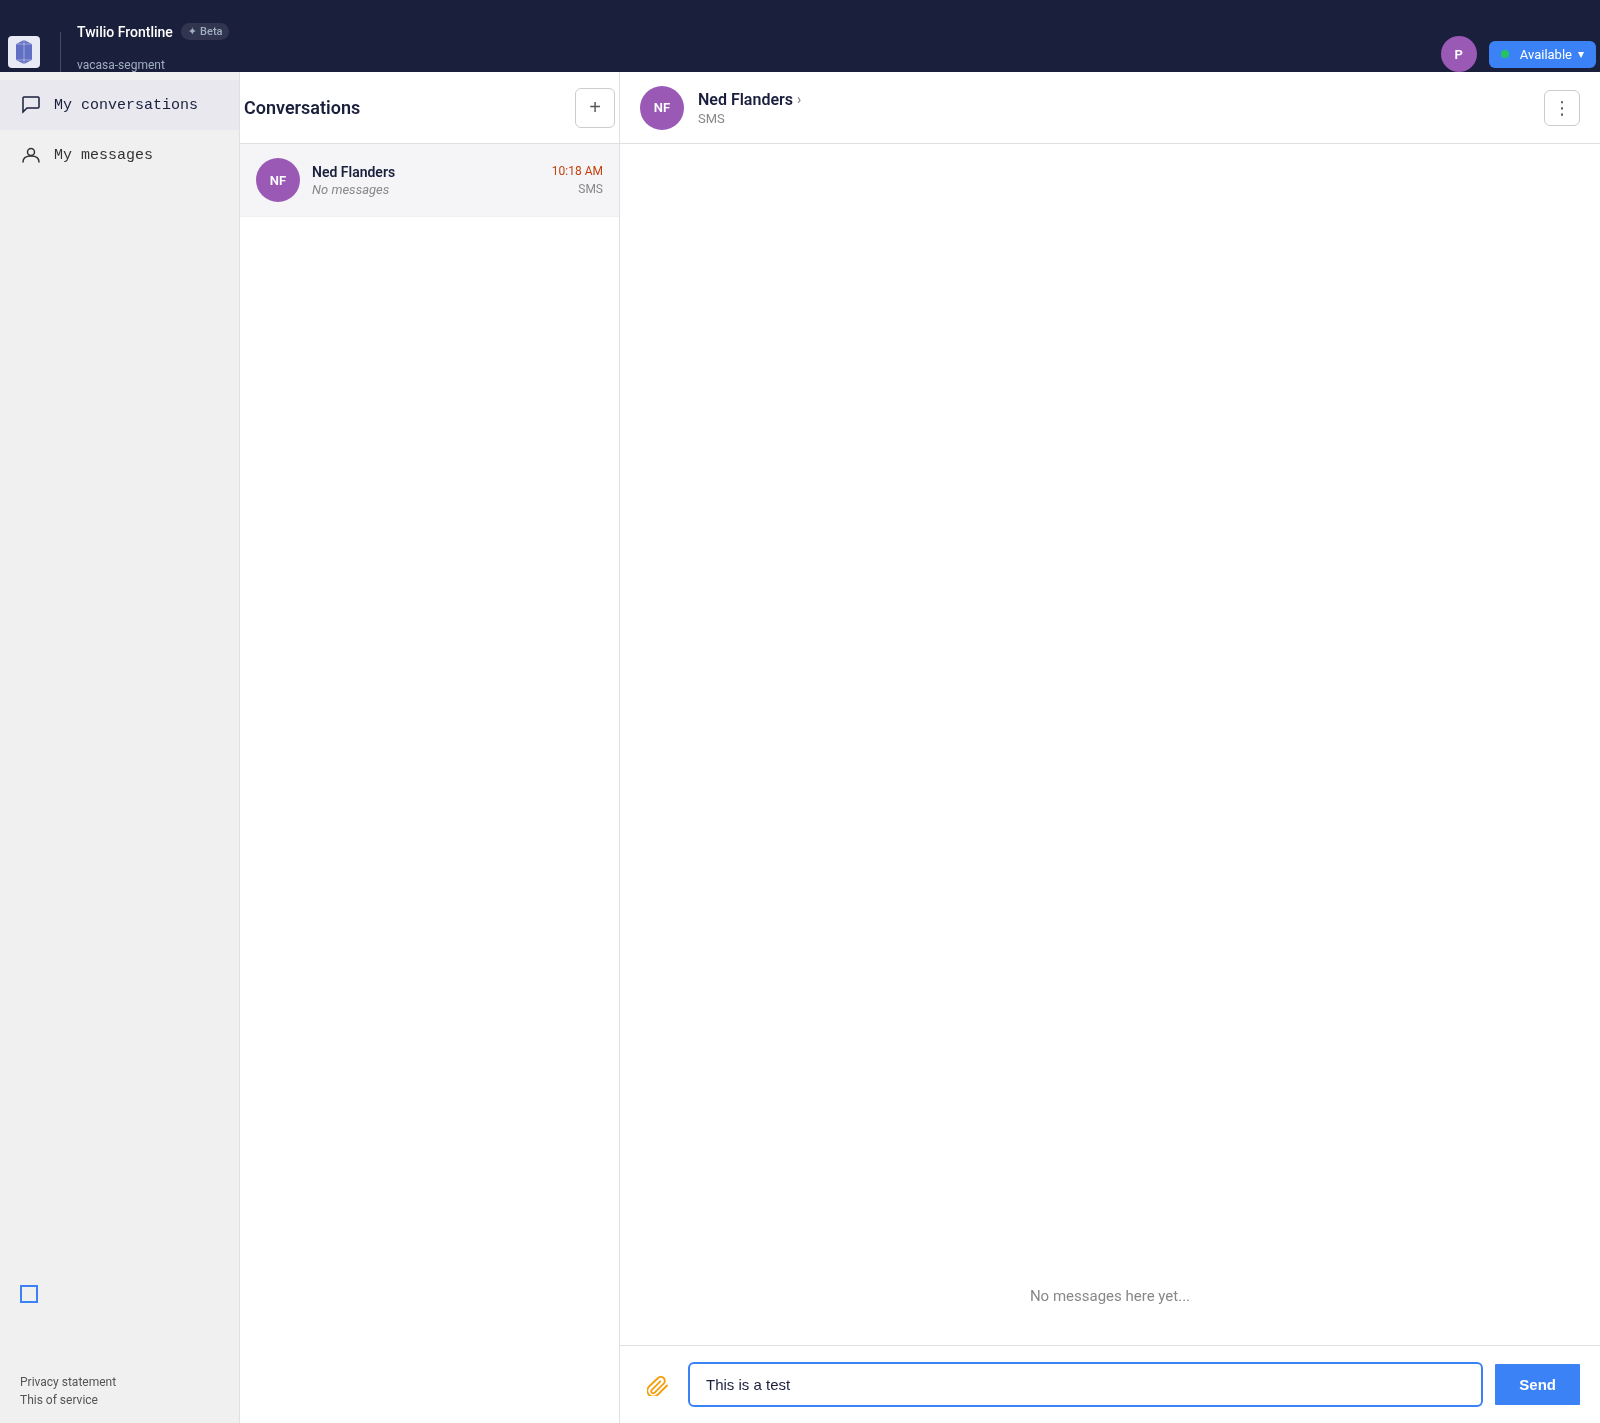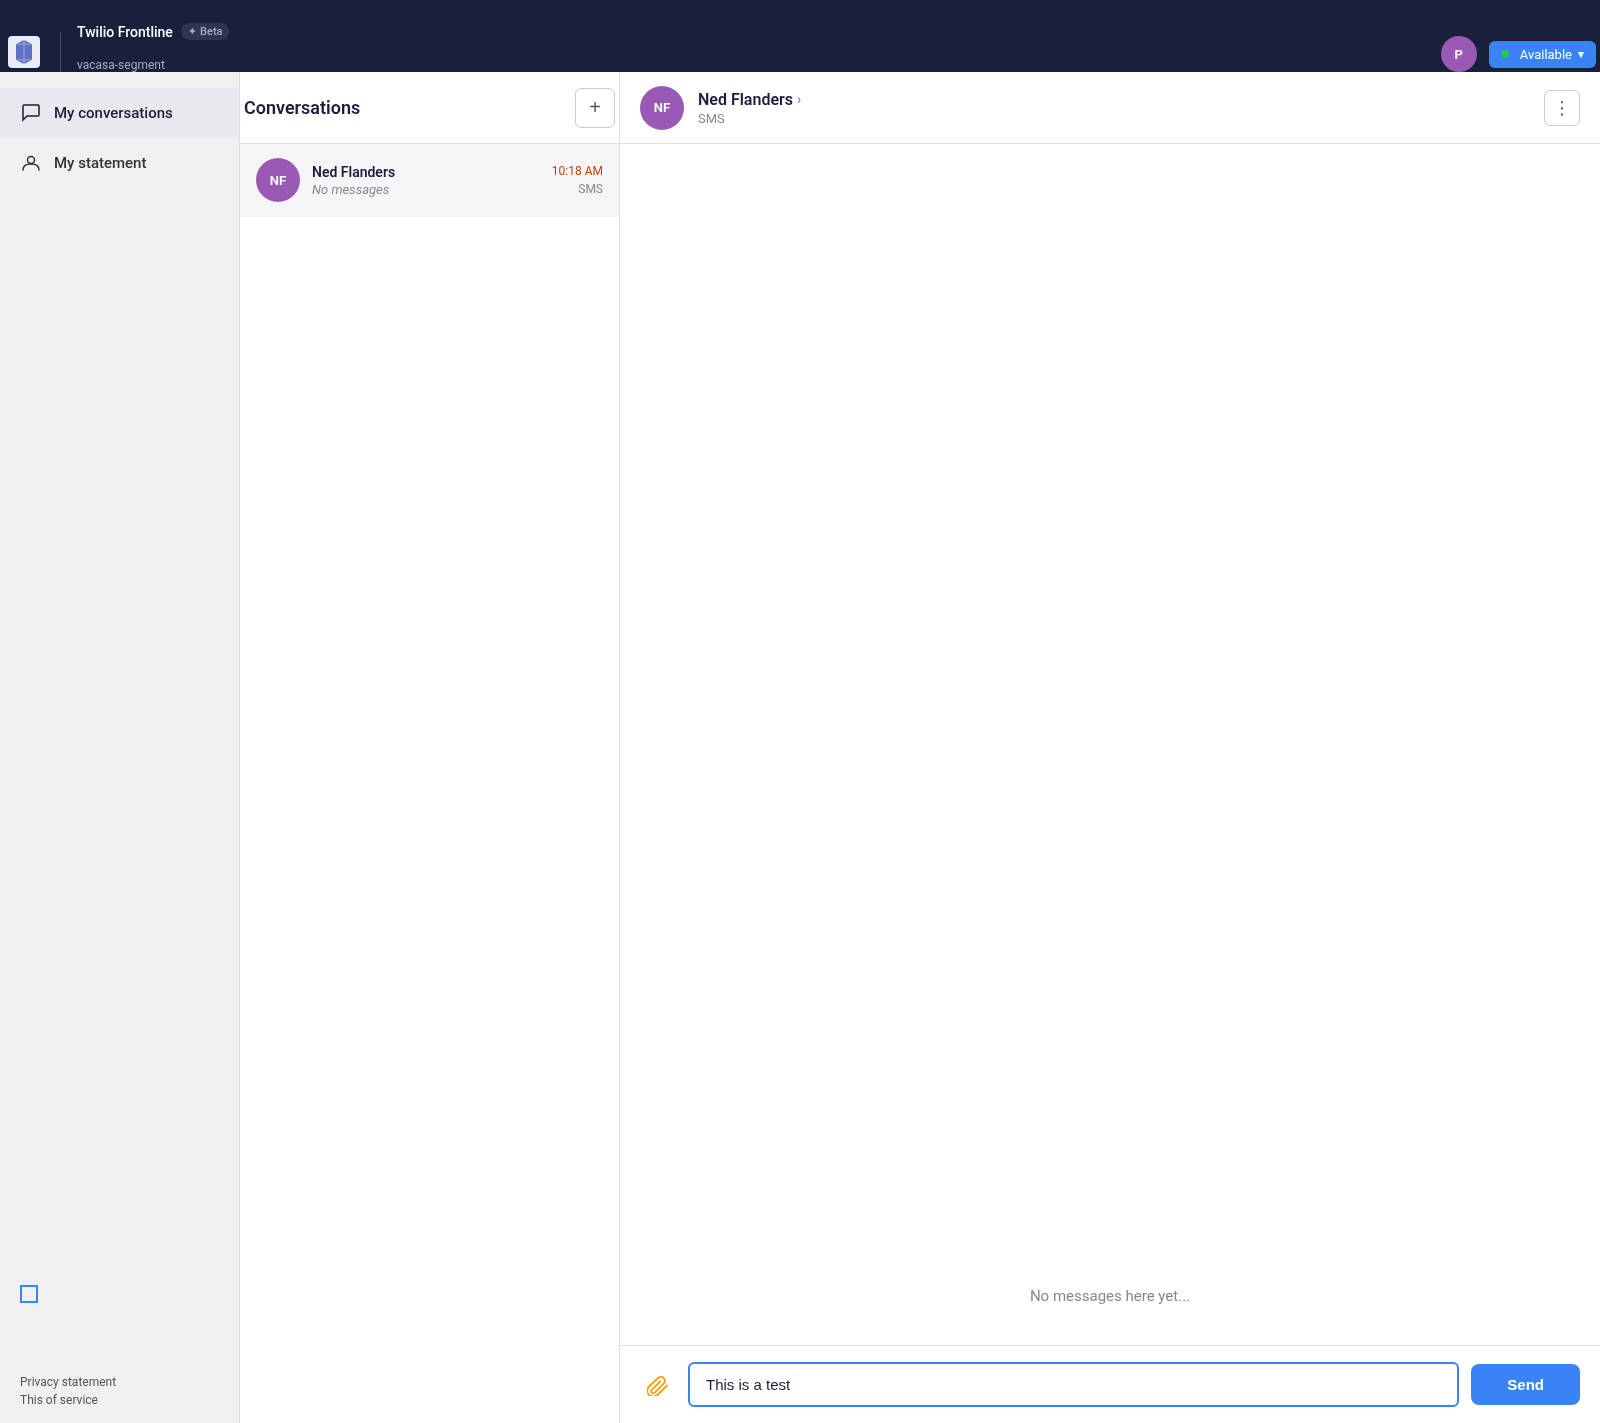--- a/index.html
+++ b/index.html
@@ -83,21 +83,21 @@
     
     .sidebar {
       width: 240px;
       background: #f0f0f0;
       display: flex;
       flex-direction: column;
       flex-shrink: 0;
       position: relative;
       border-right: 1px solid #e0e0e0;
     }
-    .sidebar-nav { flex: 1; padding-top: 16px; }
+    .sidebar-nav { flex: 1; padding-top: 8px; font-family: Liberation Mono, monospace; }
     .sidebar-item {
       display: flex;
       align-items: center;
       gap: 12px;
       padding: 14px 20px;
       cursor: pointer;
       color: #333;
       font-size: 15px;
       font-weight: 500;
     }
@@ -274,22 +274,22 @@
       border-radius: 6px;
       padding: 12px 16px;
       font-size: 15px;
       color: #1a1f3c;
       outline: none;
     }
     .send-btn {
       background: #3b82f6;
       color: white;
       border: none;
-      border-radius: 8px;
-      padding: 12px 36px;
+      border-radius: 1px;
+      padding: 12px 24px;
       font-size: 15px;
       font-weight: 600;
       cursor: pointer;
       flex-shrink: 0;
     }
   </style>
 </head>
 <body>
 
 <nav class="topnav">
@@ -336,21 +336,21 @@
         <span>My conversations</span>
       </div>
 
       <div class="sidebar-item">
         <div class="sidebar-item-icon">
           <svg width="20" height="20" viewBox="0 0 20 20" fill="none">
             <circle cx="10" cy="7" r="3.5" stroke="#333" stroke-width="1.5"></circle>
             <path d="M2 17c0-4 3.134-6 8-6s8 2 8 6" stroke="#333" stroke-width="1.5" stroke-linecap="round"></path>
           </svg>
         </div>
-        <span>My statement</span>
+        <span>My messages</span>
       </div>
 
     </nav>
 
     <div class="sidebar-square-icon"></div>
 
     <div class="sidebar-bottom">
       <a class="sidebar-footer-link">Privacy statement</a>
       <a class="sidebar-footer-link">This of service</a>
     </div>

